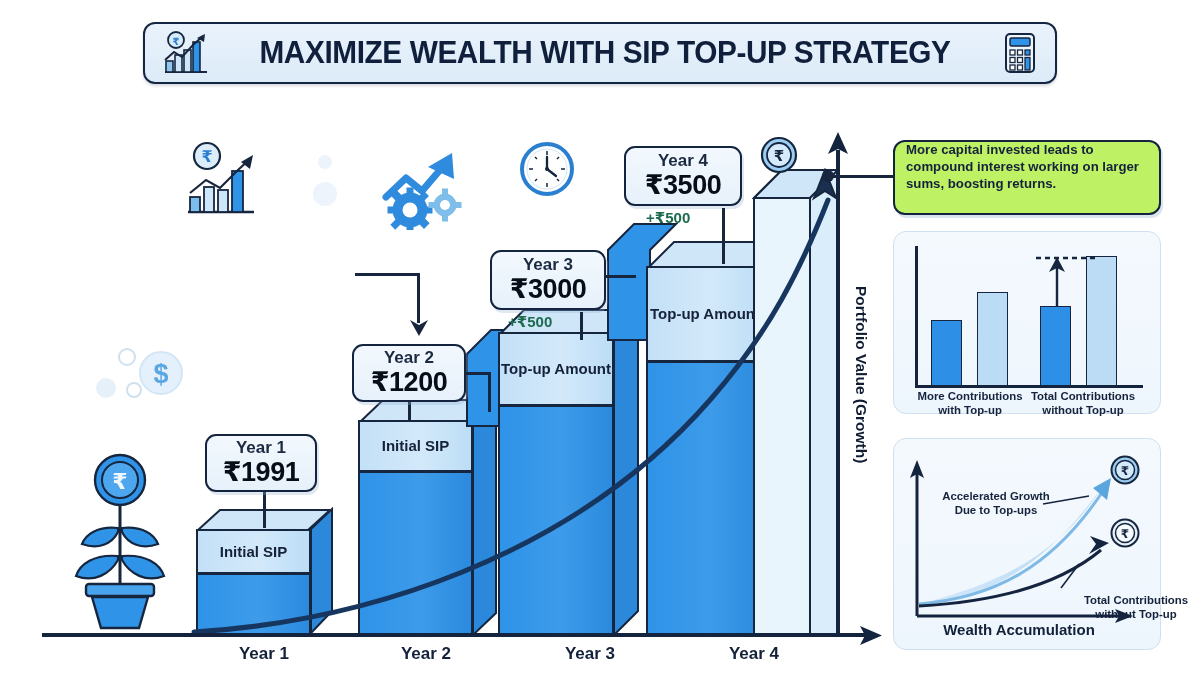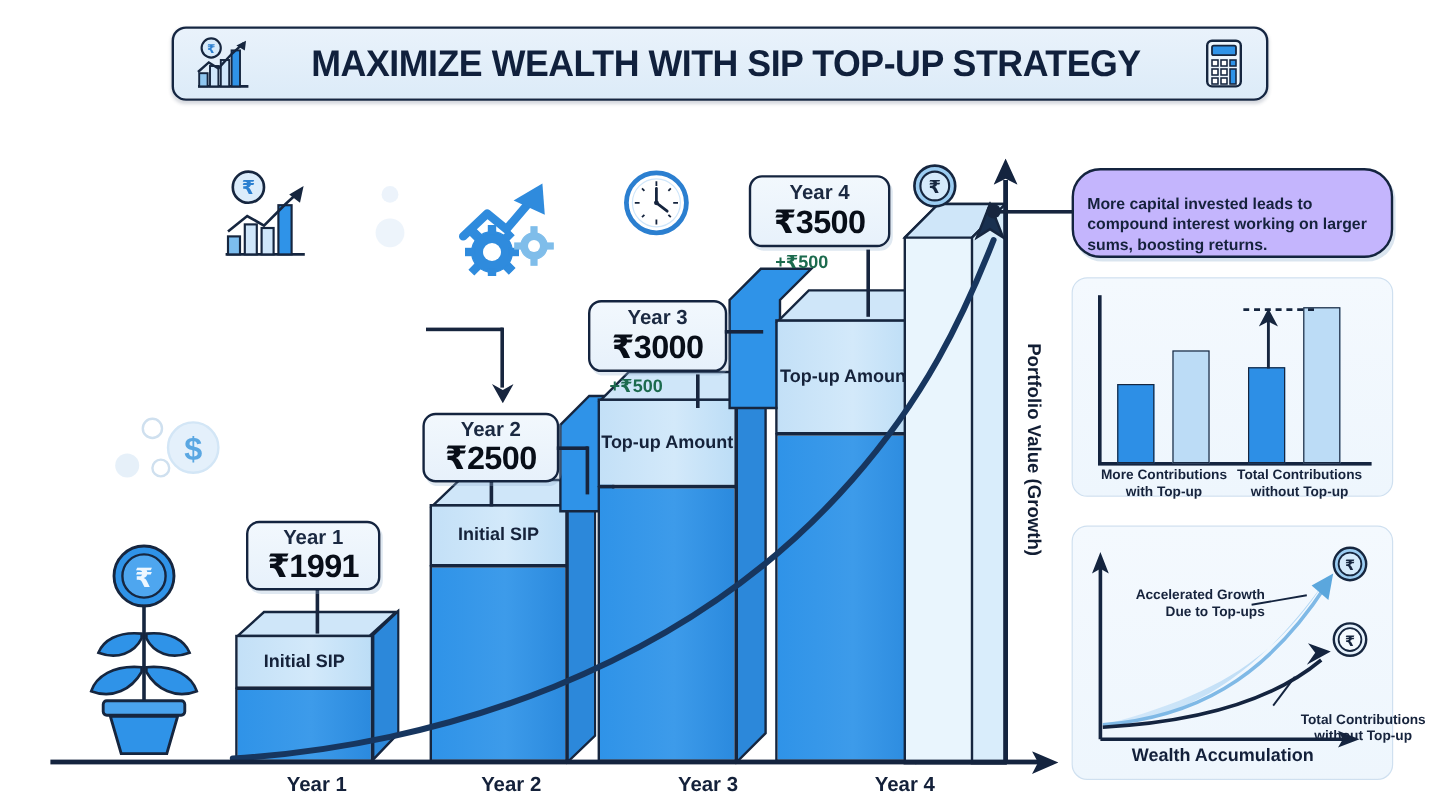--- a/index.html
+++ b/index.html
@@ -24,24 +24,24 @@
     color:#10203c;white-space:nowrap;flex:1;text-align:center;
     transform:scaleX(.96);
   }
   .subtitle{
     position:absolute;left:0;top:88px;width:1200px;text-align:center;
     font-size:19px;font-weight:600;color:#1a2640;letter-spacing:-0.2px;
   }
 
   
   .callout{
-    position:absolute;background:#c4b5fd;border:2.5px solid #14243f;
-    border-radius:24px;box-sizing:border-box;
+    position:absolute;background:#bef264;border:2.5px solid #14243f;
+    border-radius:12px;box-sizing:border-box;
     box-shadow:2px 3px 0 rgba(150,180,210,.35);
-    display:flex;flex-direction:column;justify-content:flex-end;
+    display:flex;flex-direction:column;justify-content:flex-start;
   }
   .callout .txt{font-size:13.2px;line-height:1.28;font-weight:600;color:#15223c;padding:0 11px;}
 
   .valuebox{
     position:absolute;background:linear-gradient(180deg,#f2f8fd 0%,#e7f1fb 100%);
     border:2.5px solid #14243f;border-radius:11px;box-sizing:border-box;
     box-shadow:2px 3px 0 rgba(150,180,210,.30);
     display:flex;flex-direction:column;align-items:center;justify-content:center;
   }
   .valuebox .yr{font-size:17px;font-weight:600;color:#1b2941;line-height:1.05;}
@@ -334,21 +334,21 @@
 
   <div class="leader" style="left:263px;top:488px;width:2.5px;height:40px;"></div>
   <div class="valuebox" style="left:205px;top:434px;width:112px;height:58px;">
     <div class="yr">Year 1</div>
     <div class="amt">₹1991</div>
   </div>
 
   <div class="leader" style="left:408px;top:400px;width:2.5px;height:22px;"></div>
   <div class="valuebox" style="left:352px;top:344px;width:114px;height:58px;">
     <div class="yr">Year 2</div>
-    <div class="amt">₹2500</div>
+    <div class="amt">₹1200</div>
   </div>
   <div class="leader" style="left:464px;top:372px;width:26px;height:2.5px;"></div>
   <div class="leader" style="left:488px;top:372px;width:2.5px;height:40px;"></div>
 
   <div class="valuebox" style="left:490px;top:250px;width:116px;height:60px;">
     <div class="yr">Year 3</div>
     <div class="amt">₹3000</div>
   </div>
   <div class="topup-lbl" style="left:508px;top:313px;">+₹500</div>
   <div class="leader" style="left:604px;top:275px;width:32px;height:2.5px;"></div>
@@ -419,21 +419,21 @@
     <path d="M26,166 C100,160 160,130 212,50" fill="none" stroke="#7fb9e6" stroke-width="3"></path>
     <polygon points="218,40 214,62 200,50" fill="#5ba7dd"></polygon>
 
     <path d="M26,168 C100,164 165,148 208,112" fill="none" stroke="#14243f" stroke-width="3"></path>
     <polygon points="216,105 196,116 203,106 197,98" fill="#14243f"></polygon>
 
     <line x1="150" y1="66" x2="196" y2="58" stroke="#14243f" stroke-width="1.6"></line>
     <line x1="186" y1="126" x2="168" y2="150" stroke="#14243f" stroke-width="1.6"></line>
   </svg>
 
-  <div class="mini-lbl" style="left:938px;top:490px;width:116px;text-align:right;">
+  <div class="mini-lbl" style="left:938px;top:490px;width:116px;">
     <div>Accelerated Growth</div>
     <div>Due to Top-ups</div>
   </div>
   <div class="mini-lbl" style="left:1080px;top:594px;width:112px;">
     <div>Total Contributions</div>
     <div>without Top-up</div>
   </div>
 
   <span style="position:absolute;left:1110px;top:455px;">
     <svg width="30" height="30" viewBox="0 0 30 30">

